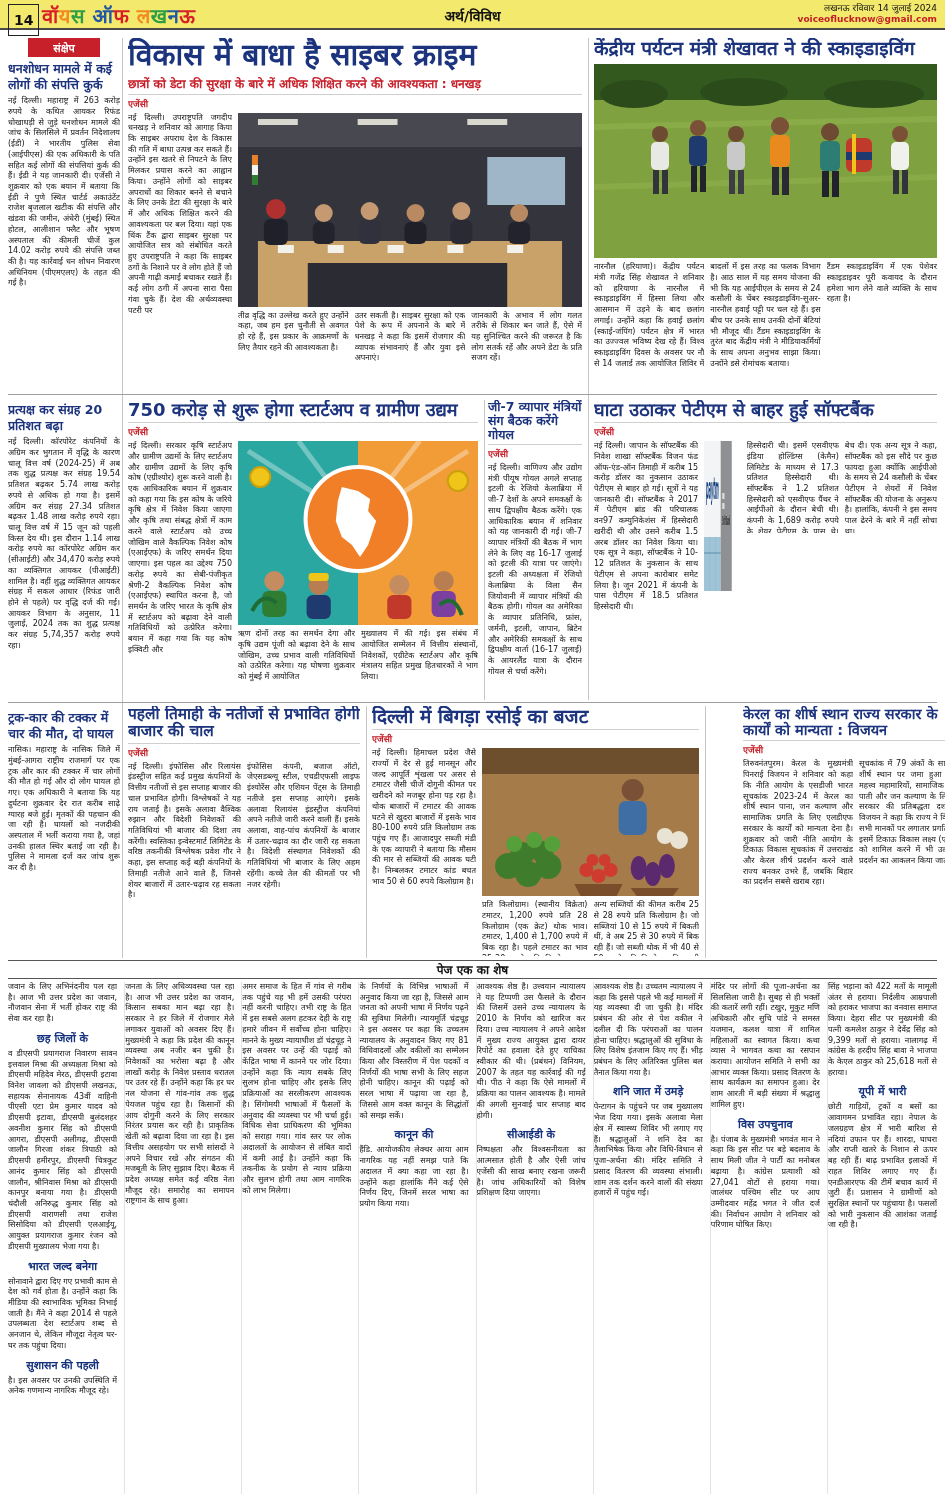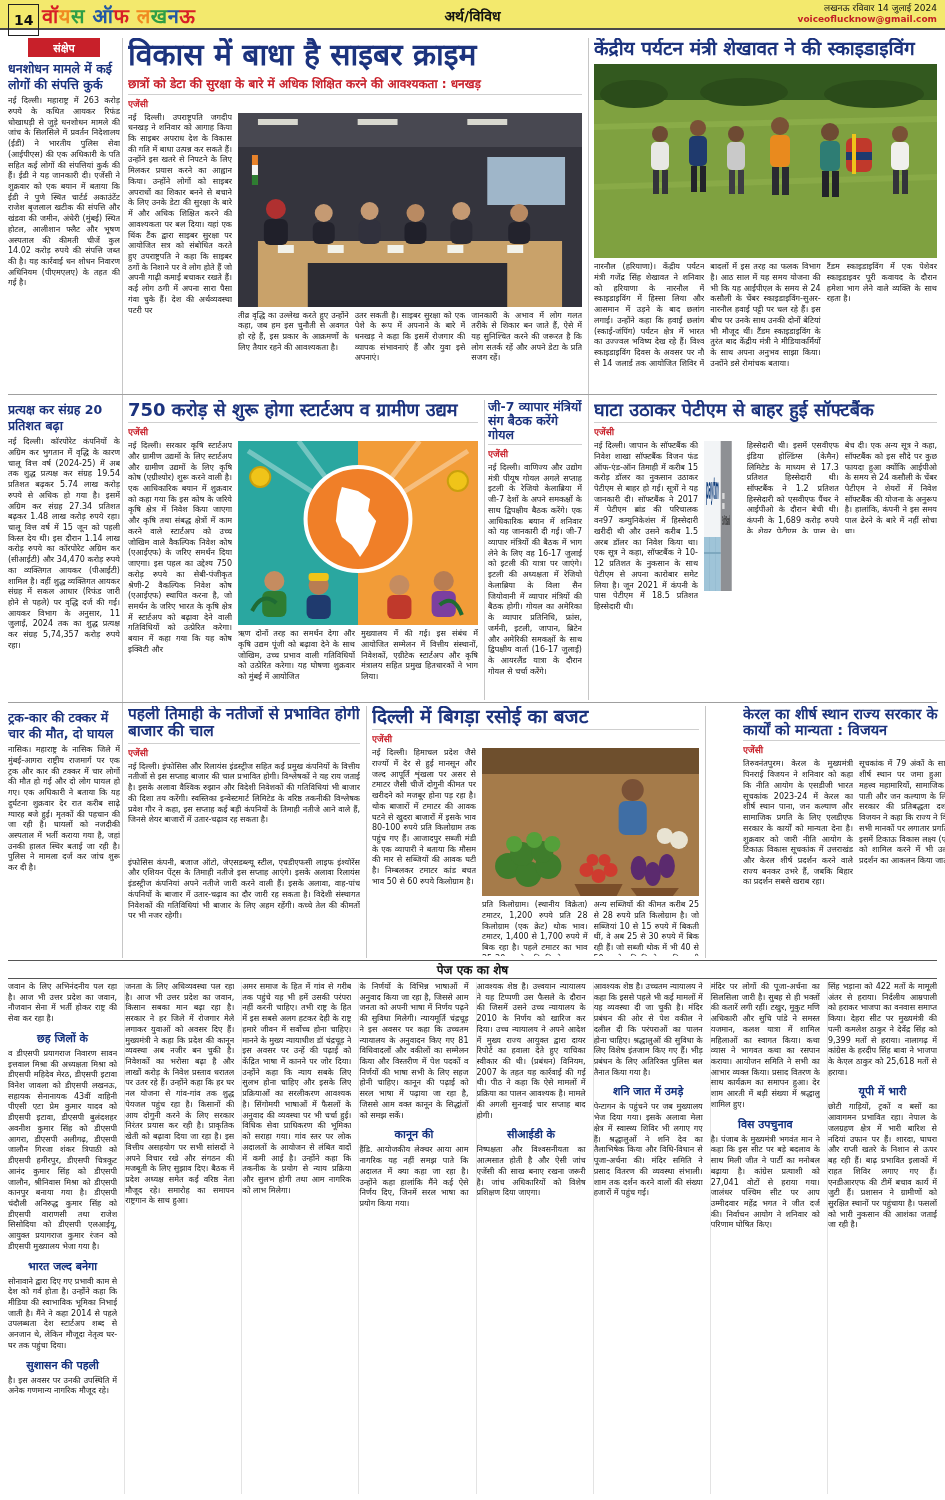--- a/index.html
+++ b/index.html
@@ -282,21 +282,21 @@
               <p class="body-text">बेच दी। एक अन्य सूत्र ने कहा, सॉफ्टबैंक को इस सौदे पर कुछ फायदा हुआ क्योंकि आईपीओ के समय से 24 कसौली के चेंबर पेटीएम ने शेयरों में निवेश सॉफ्टबैंक की योजना के अनुरूप है। हालांकि, कंपनी ने इस समय पाल ढेरने के बारे में नहीं सोचा था।</p>
             </div>
         </div>
       </div>
     </div>
   </div>
 
   <div class="sec" style="left:128px;top:706px;width:232px;height:250px;">
     <h3 class="headline" style="font-size:15.5px;">पहली तिमाही के नतीजों से प्रभावित होगी बाजार की चाल</h3>
     <div class="byline">एजेंसी</div>
-    <div class="cols" style="height:186px;flex-direction:column;">
+    <div class="cols" style="height:186px;">
       <div class="col">
           <p class="body-text">नई दिल्ली। इंफोसिस और रिलायंस इंडस्ट्रीज सहित कई प्रमुख कंपनियों के वित्तीय नतीजों से इस सप्ताह बाजार की चाल प्रभावित होगी। विश्लेषकों ने यह राय जताई है। इसके अलावा वैश्विक रुझान और विदेशी निवेशकों की गतिविधियां भी बाजार की दिशा तय करेंगी। स्वस्तिका इन्वेस्टमार्ट लिमिटेड के वरिष्ठ तकनीकी विश्लेषक प्रवेश गौर ने कहा, इस सप्ताह कई बड़ी कंपनियों के तिमाही नतीजे आने वाले हैं, जिनसे शेयर बाजारों में उतार-चढ़ाव रह सकता है।</p>
         </div>
       <div class="col">
           <p class="body-text">इंफोसिस कंपनी, बजाज ऑटो, जेएसडब्ल्यू स्टील, एचडीएफसी लाइफ इंश्योरेंस और एशियन पेंट्स के तिमाही नतीजे इस सप्ताह आएंगे। इसके अलावा रिलायंस इंडस्ट्रीज कंपनियां अपने नतीजे जारी करने वाली हैं। इसके अलावा, वाह-पांच कंपनियों के बाजार में उतार-चढ़ाव का दौर जारी रह सकता है। विदेशी संस्थागत निवेशकों की गतिविधियां भी बाजार के लिए अहम रहेंगी। कच्चे तेल की कीमतों पर भी नजर रहेगी।</p>
         </div>
     </div>
   </div>
 
   <div class="sec" style="left:372px;top:706px;width:327px;height:250px;">

